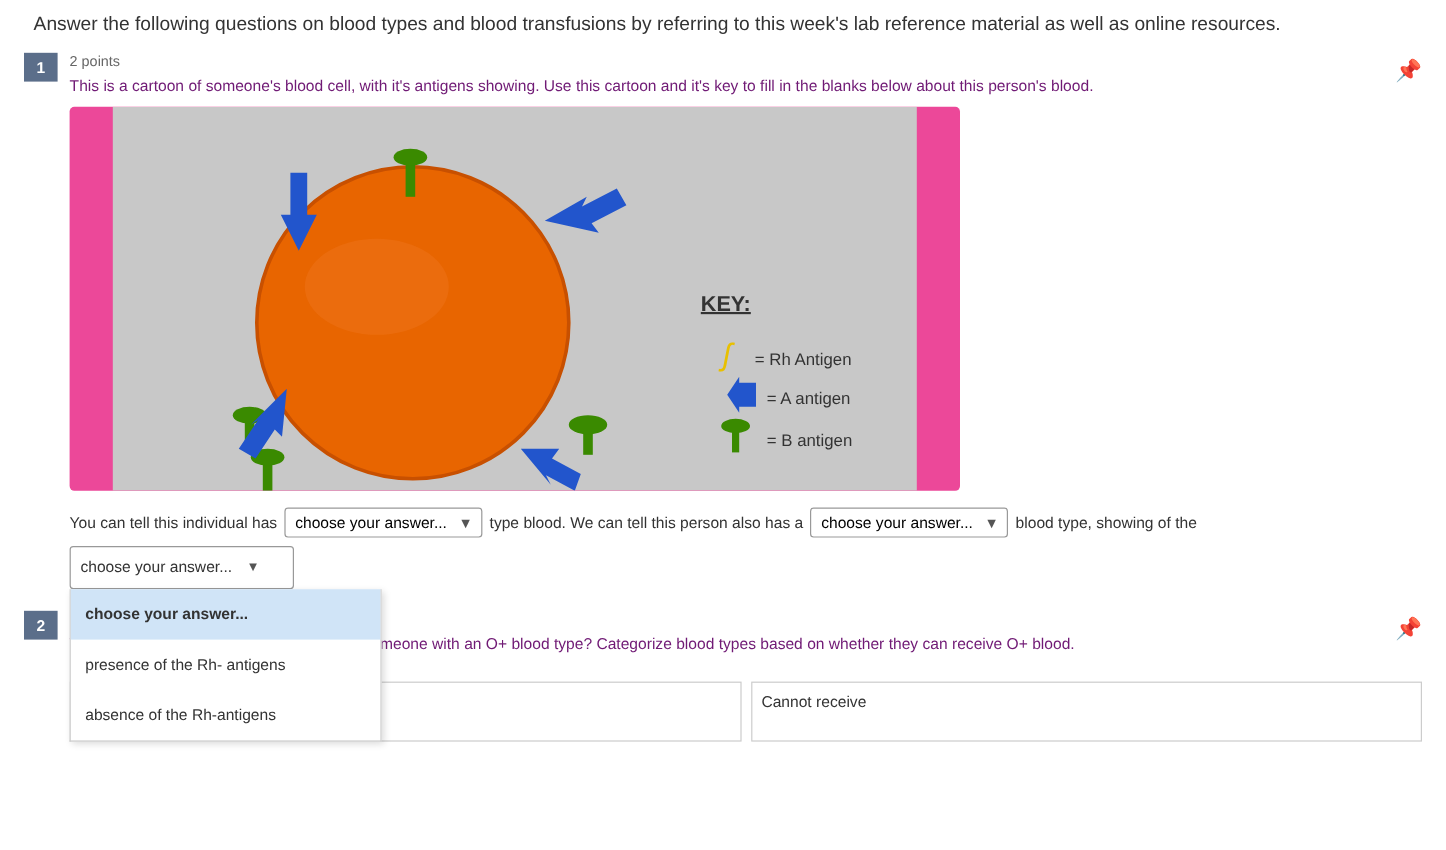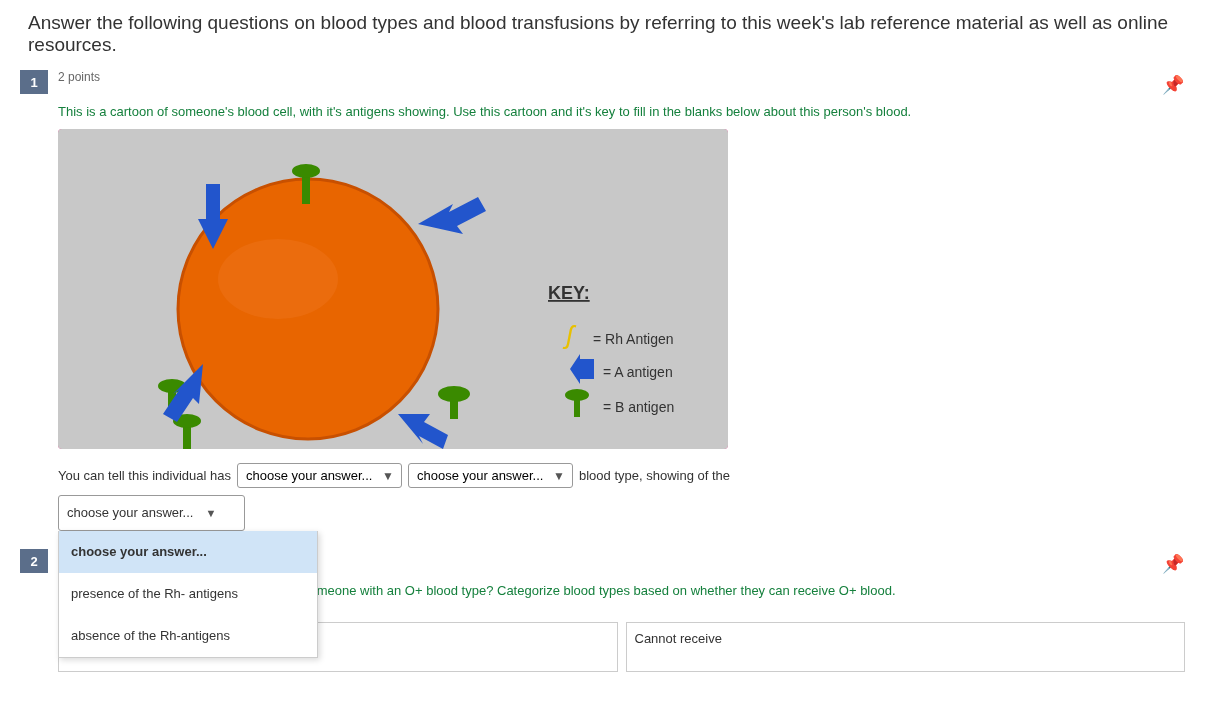--- a/index.html
+++ b/index.html
@@ -9,21 +9,21 @@
       background: #fff;
       color: #333;
       width: 1205px;
       min-height: 708px;
       overflow-x: hidden;
     }
     .page-wrapper {
       padding: 12px 20px;
     }
     .instructions {
-      font-size: 19px;
+      font-size: 16px;
       color: #333;
       margin-bottom: 14px;
       padding: 0 8px;
     }
     .question-block {
       display: flex;
       align-items: flex-start;
       margin-bottom: 12px;
       position: relative;
     }
@@ -39,40 +39,40 @@
       justify-content: center;
       flex-shrink: 0;
       margin-right: 10px;
     }
     .question-content {
       flex: 1;
     }
     .points-label {
       font-size: 12px;
       color: #666;
-      margin-bottom: 20px;
+      margin-bottom: 6px;
     }
     .question-text {
       font-size: 13px;
-      color: #15803d;
+      color: #701a75;
       margin-bottom: 10px;
     }
     .pin-icon {
       position: absolute;
       right: 0;
       top: 4px;
       font-size: 18px;
       color: #999;
       cursor: pointer;
     }
 
     
     .diagram-container {
       background: #ec4899;
-      width: 670px;
+      width: 742px;
       height: 320px;
       border-radius: 4px;
       position: relative;
       overflow: hidden;
       margin-bottom: 14px;
     }
     .diagram-svg {
       width: 100%;
       height: 100%;
     }
@@ -247,20 +247,21 @@
           <div class="dropdown-wrapper">
             <select class="dropdown-select">
               <option>choose your answer...</option>
               <option>A</option>
               <option>B</option>
               <option>AB</option>
               <option>O</option>
             </select>
             <span class="dropdown-arrow">▼</span>
           </div>
+          <span>type blood. We can tell this person also has a</span>
           <div class="dropdown-wrapper">
             <select class="dropdown-select">
               <option>choose your answer...</option>
               <option>positive</option>
               <option>negative</option>
             </select>
             <span class="dropdown-arrow">▼</span>
           </div>
           <span>blood type, showing of the</span>
         </div>

